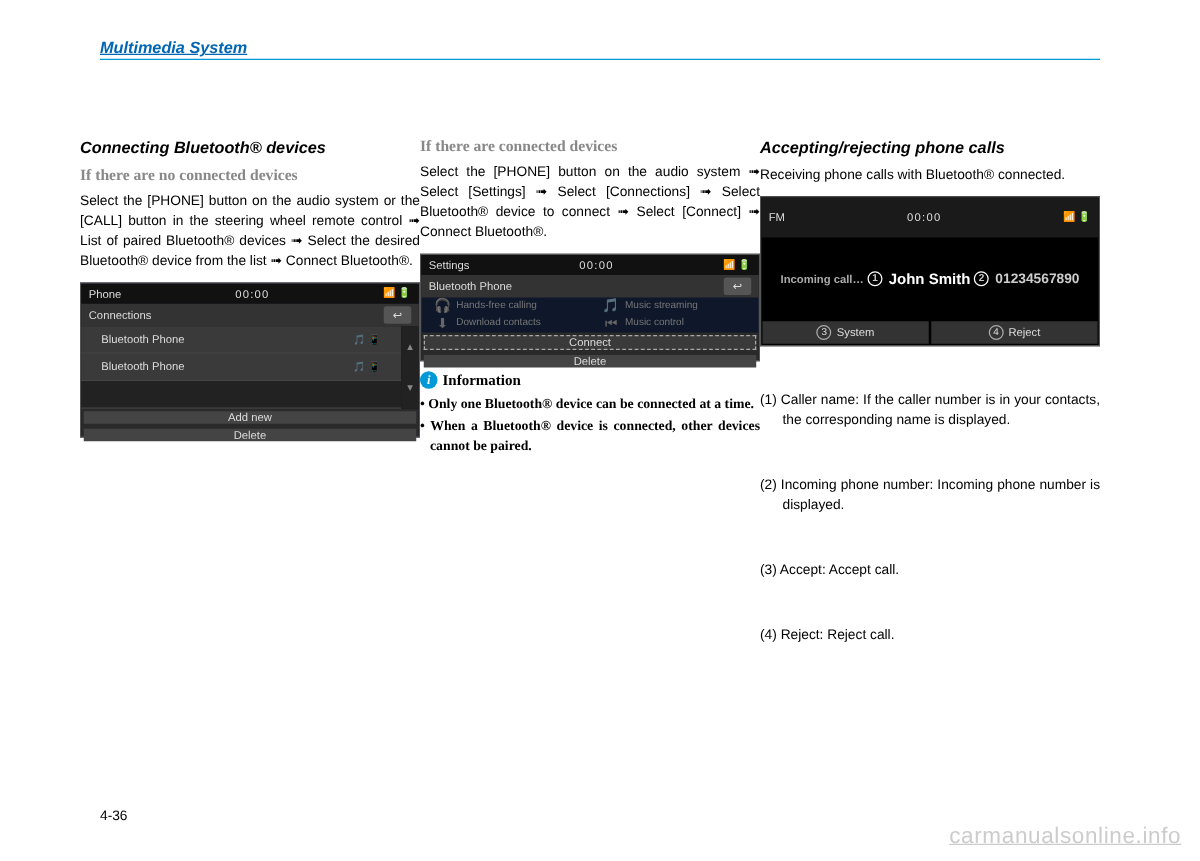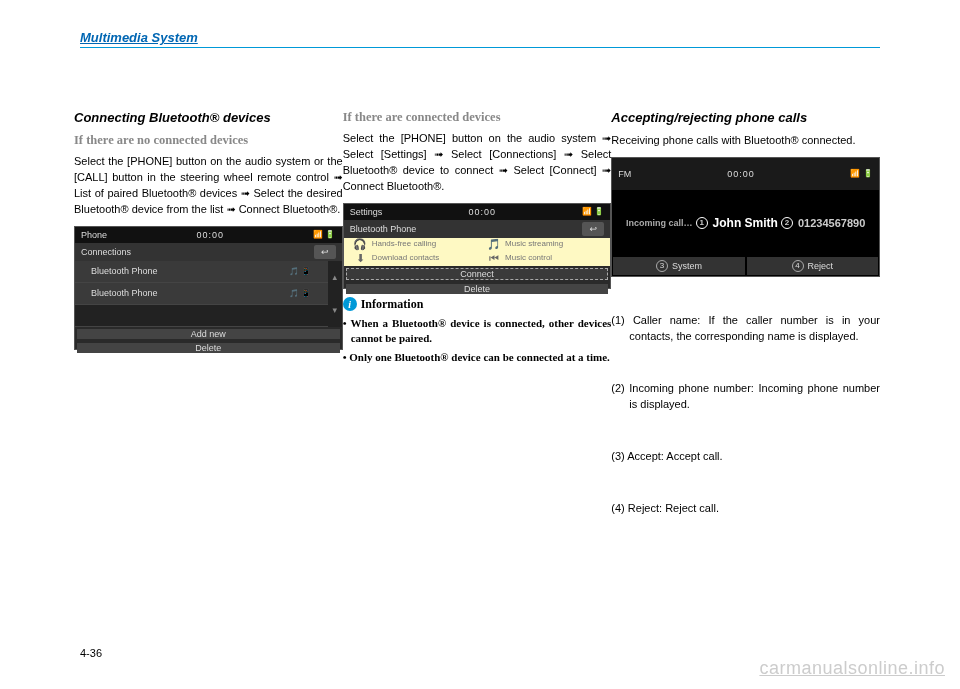--- a/index.html
+++ b/index.html
@@ -20,21 +20,21 @@
       color: #0066b3;
       font-size: 13px;
       font-style: italic;
       font-weight: bold;
       border-bottom: 1.5px solid #0099d8;
       padding-bottom: 2px;
       text-decoration: underline;
     }
     .columns {
       position: absolute;
-      top: 110px; left: 74px; right: 80px;
+      top: 110px; left: 64px; right: 80px;
       display: flex;
     }
     .col { flex: 1; min-width: 0; }
     .subhead-ital {
       font-style: italic;
       font-weight: bold;
       font-size: 13px;
       margin-bottom: 8px;
     }
     .subhead-serif {
@@ -46,21 +46,21 @@
     }
     .body-text {
       font-size: 11px;
       line-height: 1.45;
       text-align: justify;
       margin-bottom: 8px;
     }
 
     
     .ss {
-      background: #fef9c3;
+      background: #0f172a;
       color: #ddd;
       width: 100%;
       font-size: 9px;
       border: 1px solid #555;
     }
     .ss-topbar {
       display: flex; align-items: center;
       background: #111; height: 16px; padding: 0 6px;
       font-size: 9px;
     }
@@ -212,22 +212,22 @@
       <div class="ss-btnrow">
         <div class="ss-btn dashed">Connect</div>
         <div class="ss-btn">Delete</div>
       </div>
     </div>
 
     <div class="info-row">
       <span class="info-badge">i</span>
       <span class="info-label">Information</span>
     </div>
+    <div class="info-bullet">• Only one Bluetooth® device can be connected at a time.</div>
     <div class="info-bullet">• When a Bluetooth® device is connected, other devices cannot be paired.</div>
-    <div class="info-bullet">• Only one Bluetooth® device can be connected at a time.</div>
   </div>
 
   <div class="col">
     <div class="subhead-ital">Accepting/rejecting phone calls</div>
     <div class="body-text">Receiving phone calls with Bluetooth® connected.</div>
 
     <div class="ss ss-call">
       <div class="ss-call-top">
         <span>FM</span>
         <span class="clock">00:00</span>

